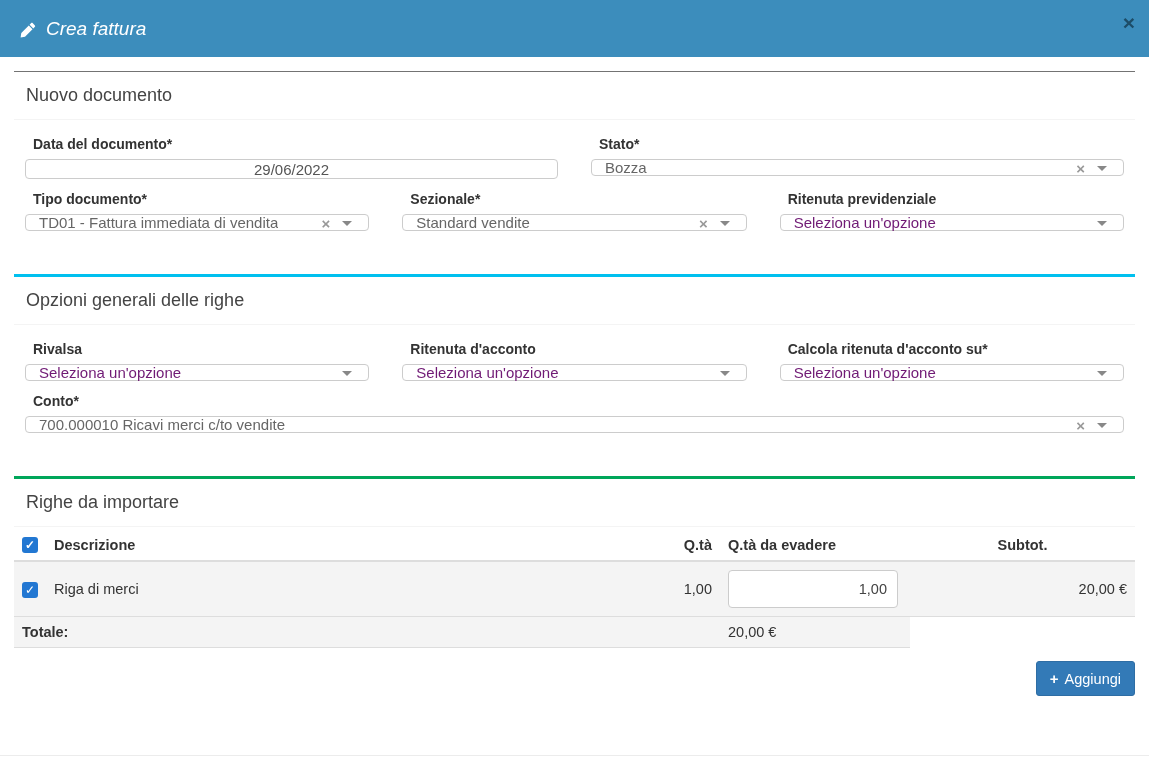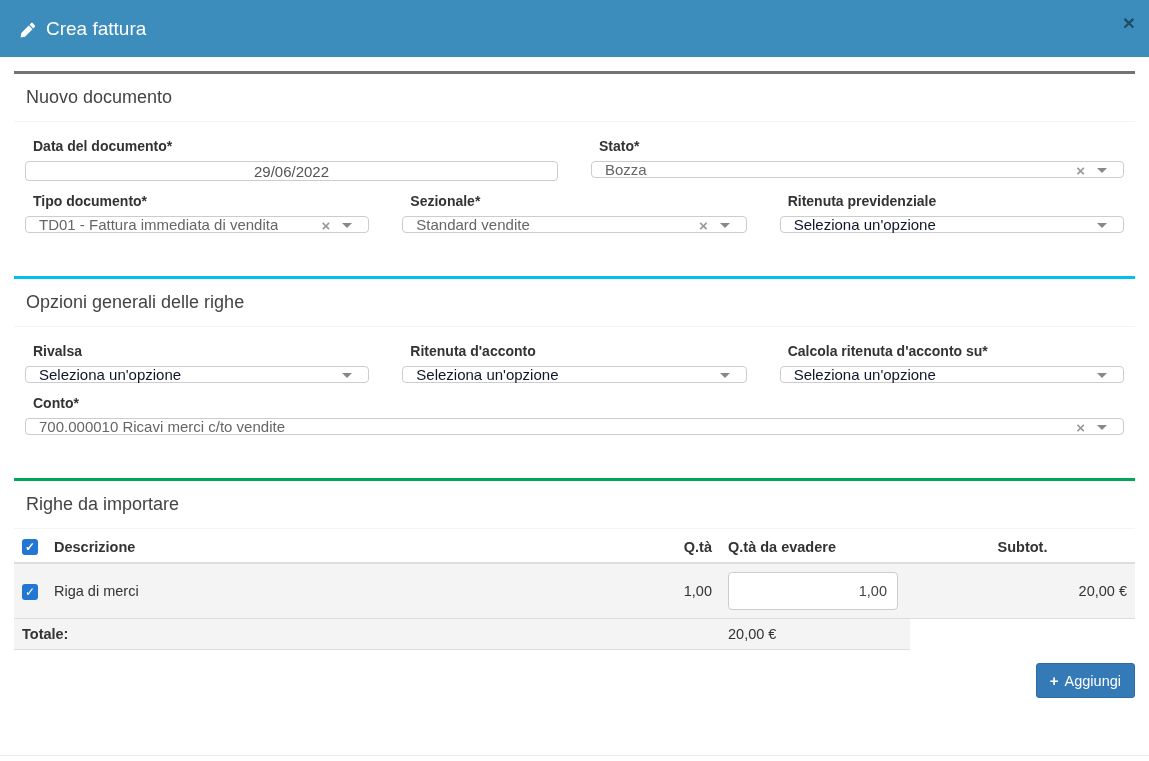--- a/index.html
+++ b/index.html
@@ -2,46 +2,46 @@
 <html><head>
 <meta charset="utf-8">
 <style>
   * { margin:0; padding:0; box-sizing:border-box; }
   html,body { width:1149px; height:761px; overflow:hidden; background:#fff;
     font-family:"Liberation Sans", sans-serif; }
 
   
   .modal-header { height:57px; background:#3c8dbc; display:flex; align-items:center;
     padding:0 20px; position:relative; }
-  .modal-title { color:#fff; font-size:19px; font-weight:400; display:flex; align-items:center; gap:10px; }
+  .modal-title { color:#fff; font-size:19px; font-weight:400; display:flex; align-items:center; gap:10px;font-style:italic; }
   .pencil { width:16px; height:16px; display:inline-block; }
   .close-btn { position:absolute; right:14px; top:12px; color:#1d4d68; font-size:21px;
     font-weight:bold; line-height:1; cursor:pointer; }
 
   
   .content { padding:14px 14px 0 14px; }
 
   .box { background:#fff; margin-bottom:25px; }
-  .box-orange { border-top:3px solid #737373; }
+  .box-orange { border-top:1px solid #737373; }
   .box-cyan   { border-top:3px solid #00c0ef; }
   .box-green  { border-top:3px solid #00a65a; }
   .box-header { padding:13px 12px; font-size:18px; color:#444; border-bottom:1px solid #f4f4f4; }
   .box-body { padding:4px 11px 18px 11px; }
 
   .frow { display:flex; gap:33px; }
   .fcol { flex:1; min-width:0; }
   .flabel { display:block; font-weight:bold; font-size:14px; color:#333; margin:12px 8px 7px; }
 
   .text-input { width:100%; height:20px; border:1px solid #ccc; border-radius:4px;
     font-family:inherit; font-size:15px; color:#555; text-align:center; background:#fff; }
 
   .sel { position:relative; height:17px; border:1px solid #ccc; border-radius:4px;
     background:#fff; display:flex; align-items:center; padding:0 58px 0 13px; cursor:pointer; }
   .sel-value { font-size:15px; color:#666; overflow:hidden; white-space:nowrap; }
-  .sel-value.ph { color:#0f172a; }
+  .sel-value.ph { color:#701a75; }
   .sel-clear { position:absolute; right:38px; top:50%; transform:translateY(-50%);
     color:#999; font-size:15px; font-weight:bold; cursor:pointer; }
   .sel-arrow { position:absolute; right:16px; top:50%; margin-top:-2px; width:0; height:0;
     border-left:5px solid transparent; border-right:5px solid transparent;
     border-top:5px solid #888; }
 
   
   .cbx { width:16px; height:16px; background:#2277d2; border-radius:3px; display:inline-flex;
     align-items:center; justify-content:center; color:#fff; font-size:12px; line-height:1;
     cursor:pointer; flex:none; }

